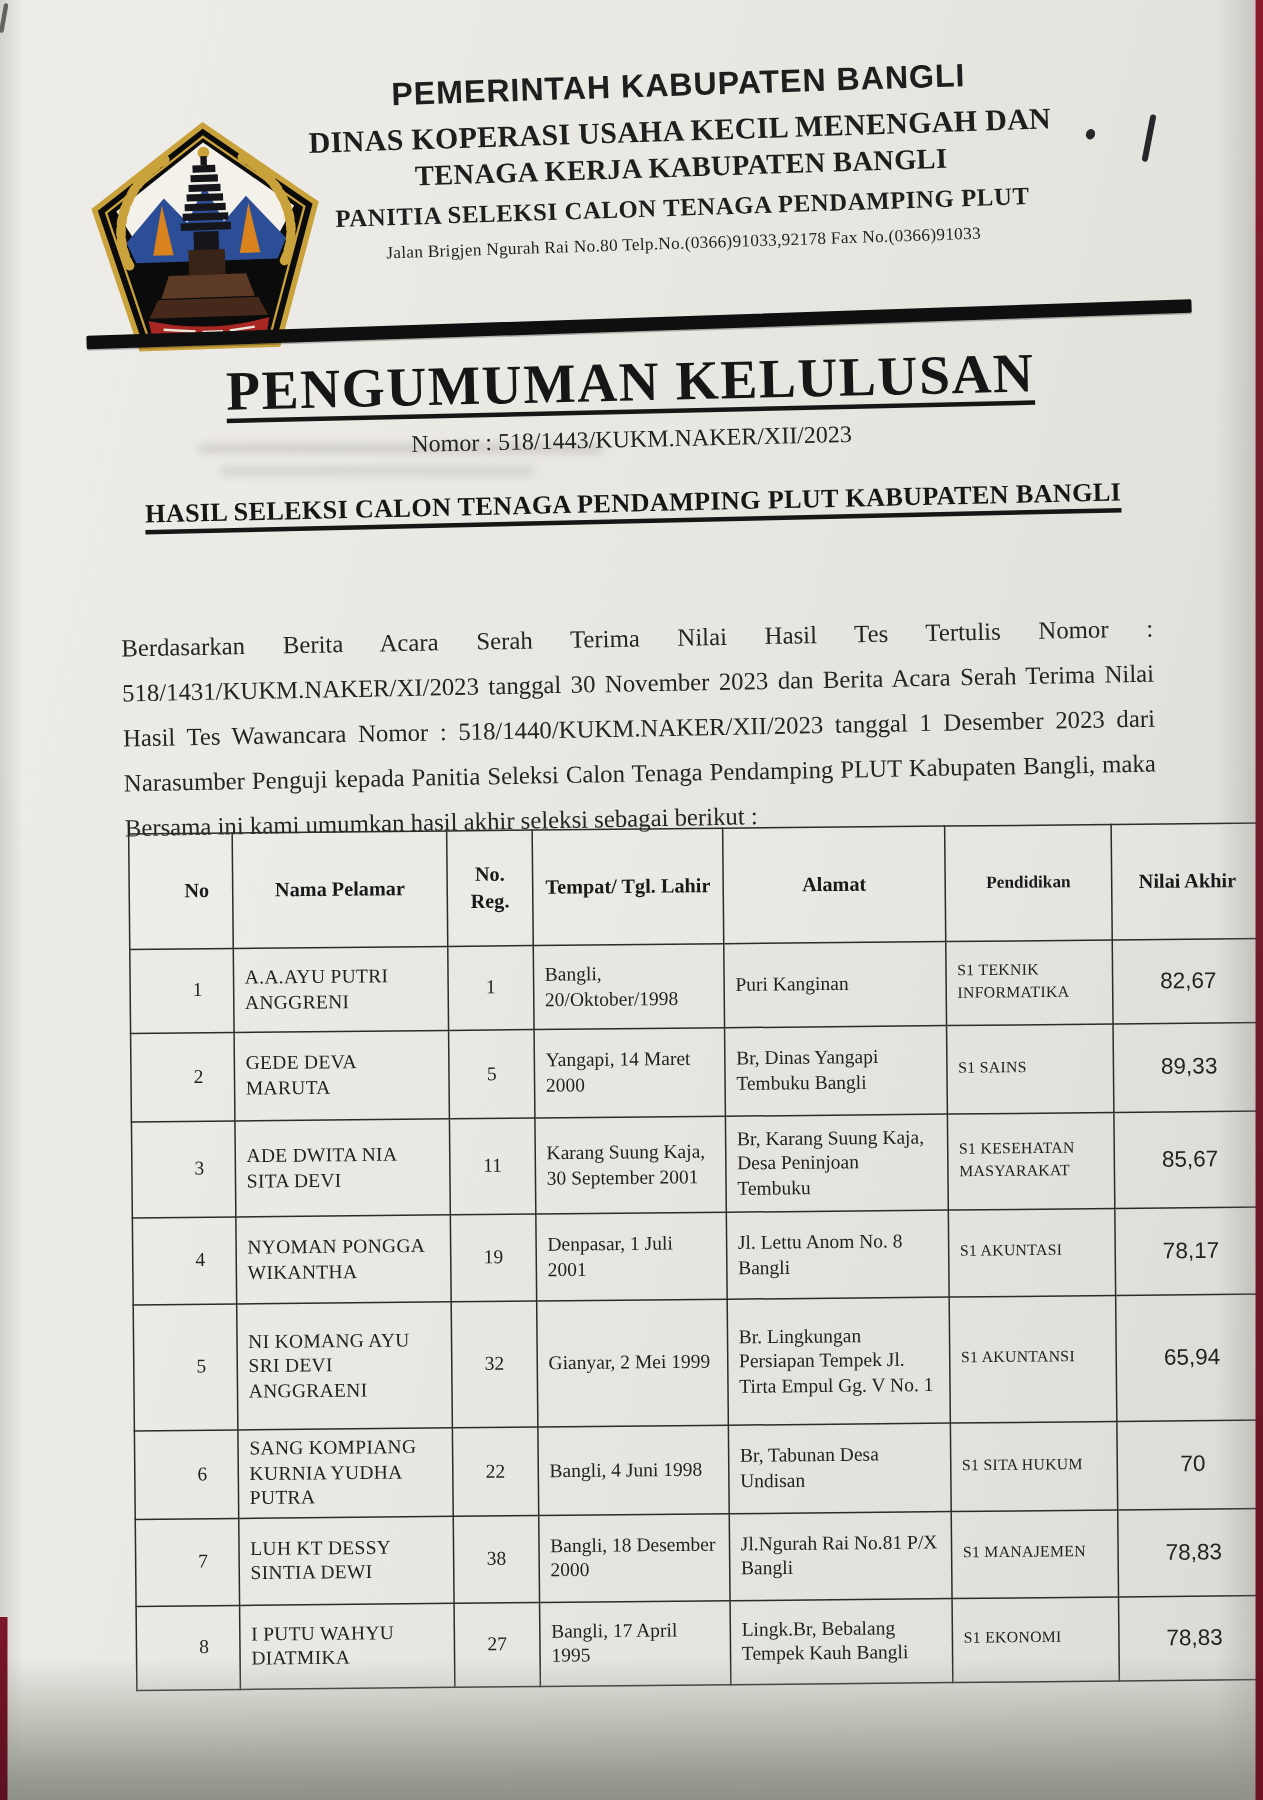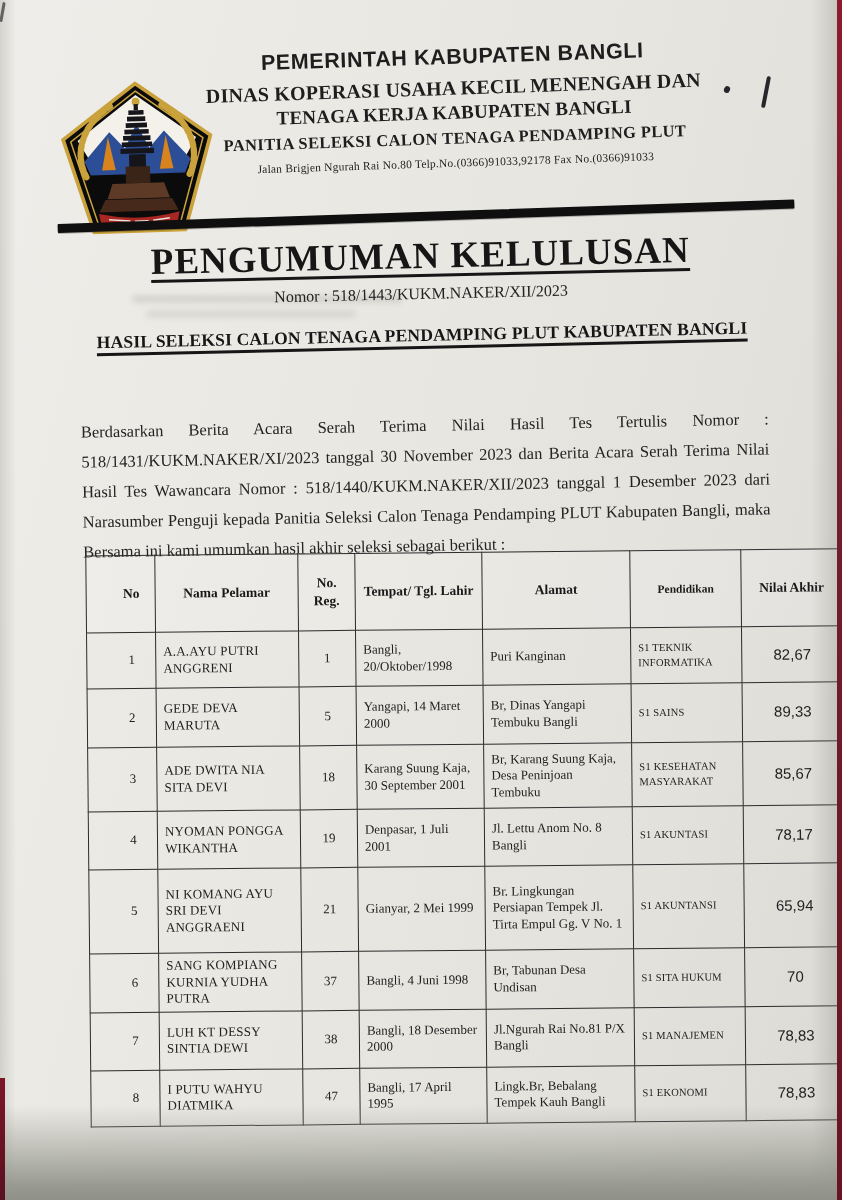--- a/index.html
+++ b/index.html
@@ -183,71 +183,71 @@
             <td class="c2">5</td>
             <td class="c3">Yangapi, 14 Maret 2000</td>
             <td class="c4">Br, Dinas Yangapi Tembuku Bangli</td>
             <td class="c5">S1 SAINS</td>
             <td class="c6">89,33</td>
             <td class="c7">1</td>
           </tr>
           <tr>
             <td class="c0">3</td>
             <td class="c1">ADE DWITA NIA SITA DEVI</td>
-            <td class="c2">18</td>
+            <td class="c2">11</td>
             <td class="c3">Karang Suung Kaja, 30 September 2001</td>
             <td class="c4">Br, Karang Suung Kaja, Desa Peninjoan Tembuku</td>
             <td class="c5">S1 KESEHATAN MASYARAKAT</td>
             <td class="c6">85,67</td>
             <td class="c7">2</td>
           </tr>
           <tr>
             <td class="c0">4</td>
             <td class="c1">NYOMAN PONGGA WIKANTHA</td>
             <td class="c2">19</td>
             <td class="c3">Denpasar, 1 Juli 2001</td>
             <td class="c4">Jl. Lettu Anom No. 8 Bangli</td>
             <td class="c5">S1 AKUNTASI</td>
             <td class="c6">78,17</td>
             <td class="c7">7</td>
           </tr>
           <tr>
             <td class="c0">5</td>
             <td class="c1">NI KOMANG AYU SRI DEVI ANGGRAENI</td>
-            <td class="c2">21</td>
+            <td class="c2">32</td>
             <td class="c3">Gianyar, 2 Mei 1999</td>
             <td class="c4">Br. Lingkungan Persiapan Tempek Jl. Tirta Empul Gg. V No. 1</td>
             <td class="c5">S1 AKUNTANSI</td>
             <td class="c6">65,94</td>
             <td class="c7">3</td>
           </tr>
           <tr>
             <td class="c0">6</td>
             <td class="c1">SANG KOMPIANG KURNIA YUDHA PUTRA</td>
-            <td class="c2">37</td>
+            <td class="c2">22</td>
             <td class="c3">Bangli, 4 Juni 1998</td>
             <td class="c4">Br, Tabunan Desa Undisan</td>
             <td class="c5">S1 SITA HUKUM</td>
             <td class="c6">70</td>
             <td class="c7">4</td>
           </tr>
           <tr>
             <td class="c0">7</td>
             <td class="c1">LUH KT DESSY SINTIA DEWI</td>
             <td class="c2">38</td>
             <td class="c3">Bangli, 18 Desember 2000</td>
             <td class="c4">Jl.Ngurah Rai No.81 P/X Bangli</td>
             <td class="c5">S1 MANAJEMEN</td>
             <td class="c6">78,83</td>
             <td class="c7">6</td>
           </tr>
           <tr>
             <td class="c0">8</td>
             <td class="c1">I PUTU WAHYU DIATMIKA</td>
-            <td class="c2">47</td>
+            <td class="c2">27</td>
             <td class="c3">Bangli, 17 April 1995</td>
             <td class="c4">Lingk.Br, Bebalang Tempek Kauh Bangli</td>
             <td class="c5">S1 EKONOMI</td>
             <td class="c6">78,83</td>
             <td class="c7">6</td>
           </tr>
         </tbody>
     </table>
   </div>
 

